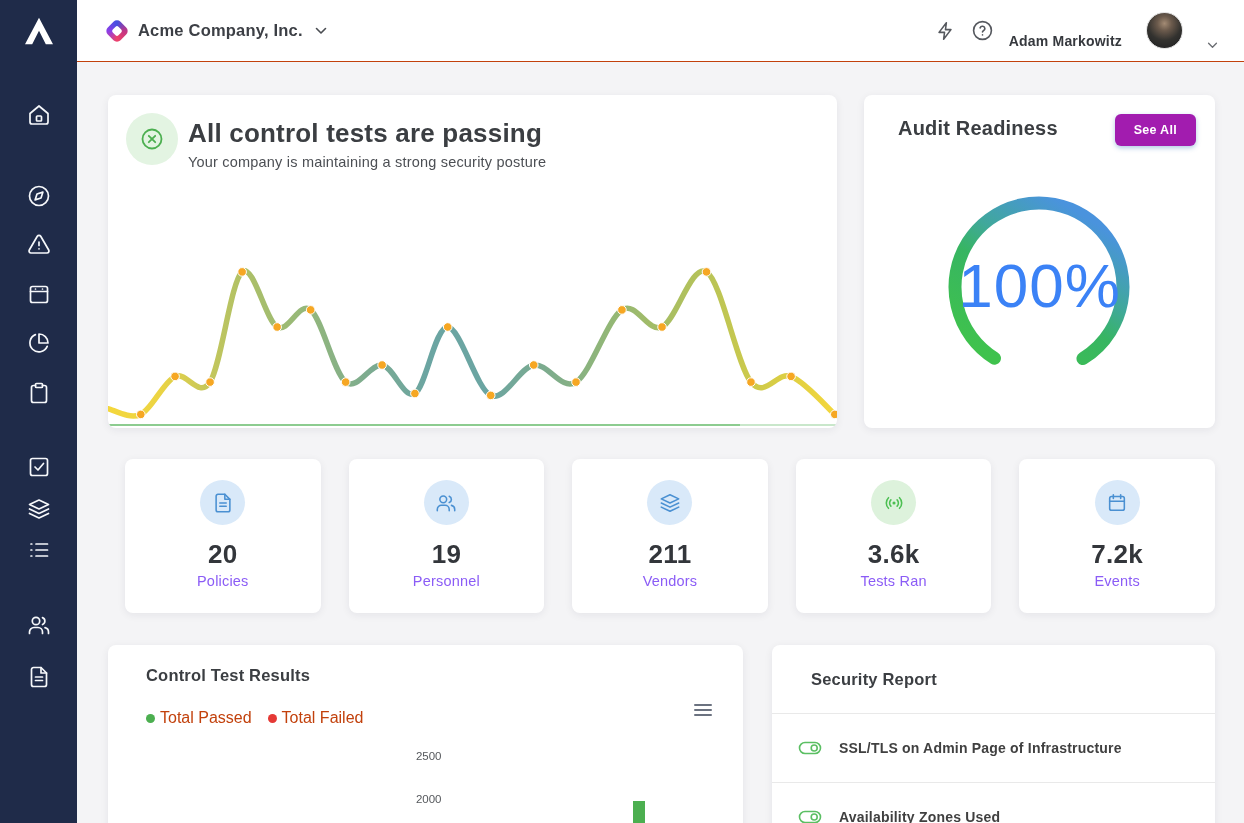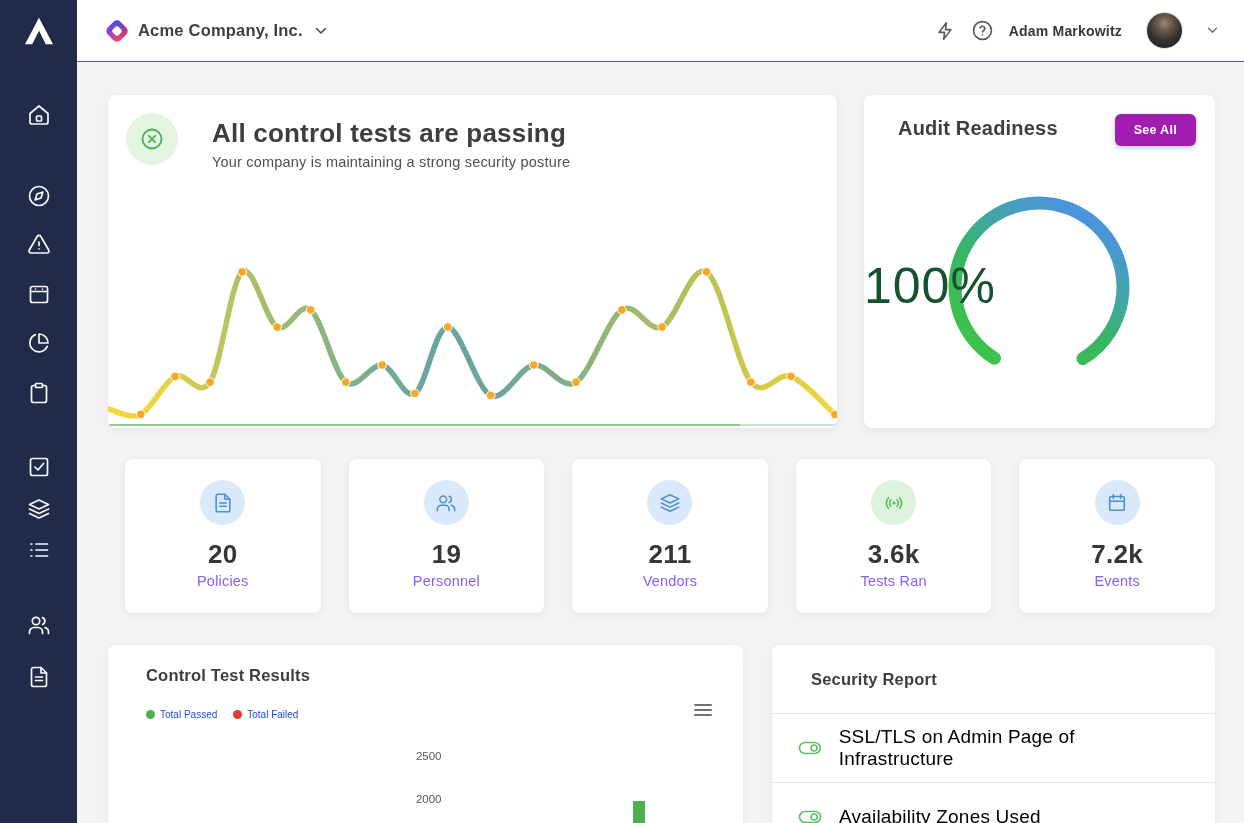--- a/index.html
+++ b/index.html
@@ -19,76 +19,76 @@
   .topbar { position:fixed; left:77px; top:0; right:0; height:62px; background:#ffffff;
     border-bottom:1px solid #c2410c; display:flex; align-items:center; justify-content:space-between;
     padding:0 26px 0 31px; z-index:10; }
   .company { display:flex; align-items:center; gap:12px; cursor:pointer; }
   .diamond { width:18px; height:18px; transform:rotate(45deg); border-radius:5px;
     background:conic-gradient(from -45deg,#4450e0,#c13584,#ef4168,#8a3ee8,#4450e0); position:relative; }
   .diamond::after { content:""; position:absolute; inset:5px; background:#fff; border-radius:2px; }
   .company-name { font-size:16.5px; font-weight:600; color:#3c3f45; letter-spacing:.2px; }
   .top-right { display:flex; align-items:center; gap:15px; }
   .icon-btn { background:none; border:none; cursor:pointer; display:flex; align-items:center; color:#5c6066; }
-  .user-menu { display:flex; align-items:center; gap:24px; cursor:pointer; }
+  .user-menu { display:flex; align-items:flex-end; gap:24px; cursor:pointer; }
   .user-name { font-size:14px; font-weight:600; color:#36393e; letter-spacing:.2px; }
   .avatar { width:37px; height:37px; border-radius:50%; border:1px solid #e0e0e0;
     background:radial-gradient(circle at 50% 30%, #a38b74 0%, #6b5a4c 24%, #33322f 56%, #1c1c1f 100%); }
 
   
   .main { position:absolute; left:77px; top:62px; width:1167px; height:761px; padding:33px 0 0 31px; }
   .card { background:#fff; border-radius:8px; box-shadow:0 2px 8px rgba(25,35,60,.07); }
   .row1 { display:flex; gap:27px; width:1107px; }
   .hero { width:729px; height:333px; position:relative; overflow:hidden; }
   .hero-head { display:flex; align-items:flex-start; padding:18px 24px 0 18px; }
   .hero-icon { width:52px; height:52px; border-radius:50%; background:#e3f4e2; flex:0 0 auto;
     display:flex; align-items:center; justify-content:center; }
-  .hero-titles { margin-left:34px; padding-top:5px; }
+  .hero-titles { margin-left:10px; padding-top:5px; }
   .hero-title { font-size:26px; font-weight:700; color:#3b3e42; letter-spacing:.2px; }
   .hero-sub { font-size:14.5px; color:#4c4f54; margin-top:5px; letter-spacing:.2px; }
   #spark { position:absolute; left:0; bottom:0; width:729px; height:180px; display:block; }
 
   .audit { width:351px; height:333px; position:relative; }
   .audit-title { position:absolute; left:34px; top:22px; font-size:20px; font-weight:700; color:#3b3e42; letter-spacing:.2px; }
   .see-all { position:absolute; right:19px; top:19px; background:#a21caf; color:#fff; border:none;
     border-radius:6px; font-size:12.5px; font-weight:600; padding:9px 19px; cursor:pointer;
     box-shadow:0 2px 5px rgba(27,103,175,.35); letter-spacing:.3px; }
   #gauge { position:absolute; left:71px; top:88px; }
-  .percent { position:absolute; left:0; right:0; top:163px; font-size:50px;
-    line-height:56px; color:#14532d; font-weight:500; letter-spacing:1px; }
+  .percent { position:absolute; left:0; right:0; top:163px; text-align:center; font-size:62px;
+    line-height:56px; color:#3b82f6; font-weight:500; letter-spacing:1px; }
 
   .row2 { display:flex; gap:28px; width:1107px; margin-top:31px;padding-left:17px; }
   .stat { width:199px; height:154px; text-align:center; cursor:pointer; }
   .stat-ic { width:45px; height:45px; border-radius:50%; margin:21px auto 0;
     display:flex; align-items:center; justify-content:center; }
   .scheme-blue { background:#d9e9f9; color:#4a90d2; }
   .scheme-green { background:#ddf2dc; color:#4cbf52; }
   .stat-ic svg { stroke:currentColor; }
   .stat-val { margin-top:14px; font-size:26px; font-weight:700; color:#33363b; letter-spacing:.3px; }
   .stat-lbl { margin-top:3px; font-size:14.5px; color:#8b5cf6; letter-spacing:.2px; }
 
   .row3 { display:flex; gap:29px; width:1107px; margin-top:32px; }
   .results { width:635px; height:230px; position:relative; }
   .results-title { position:absolute; left:38px; top:21px; font-size:16.5px; font-weight:700; color:#3b3e42; letter-spacing:.2px; }
   .legend { position:absolute; left:38px; top:64px; display:flex; gap:16px; }
   .legend-item { display:flex; align-items:center; gap:5px; cursor:pointer; }
   .dot { width:9px; height:9px; border-radius:50%; display:inline-block; }
-  .legend-lbl { font-size:10px; color:#1d4ed8; }
+  .legend-lbl { font-size:16px; color:#c2410c; }
   .menu-ic { position:absolute; right:31px; top:58px; background:none; border:none; cursor:pointer; color:#6b7280; }
   .gridrow { position:absolute; left:38px; right:32px; display:flex; align-items:center; gap:10px; height:14px;flex-direction:column; }
   .tick { width:26px; text-align:right; font-size:11.5px; color:#55585c; }
   .gline { flex:1; height:1px; background:#ececec; }
   .ctr-bar { position:absolute; left:525px; width:12px; bottom:0; background:#4caf50; }
 
   .security { width:443px; height:230px; position:relative; }
   .sec-title-wrap { height:68px; display:flex; align-items:center; padding-left:39px; }
   .sec-title { font-size:16.5px; font-weight:700; color:#3b3e42; letter-spacing:.2px; }
   .sec-item { display:flex; align-items:center; gap:17px; padding:0 24px 0 26px; height:69px;
     border-top:1px solid #e9e9e9; cursor:pointer; }
-  .sec-lbl { font-size:19px; font-weight:400; color:#000000; letter-spacing:.2px; }
+  .sec-lbl { font-size:14px; font-weight:700; color:#404040; letter-spacing:.2px; }
   svg { display:block; }
 </style>
 </head>
 <body>
 
 <aside class="sidebar">
   <div class="logo">
     <svg width="32" height="30" viewBox="0 0 24 22">
       <path d="M12 1 L22.5 21 H17.1 L12 10.8 L6.9 21 H1.5 Z" fill="#ffffff"></path>
     </svg>

